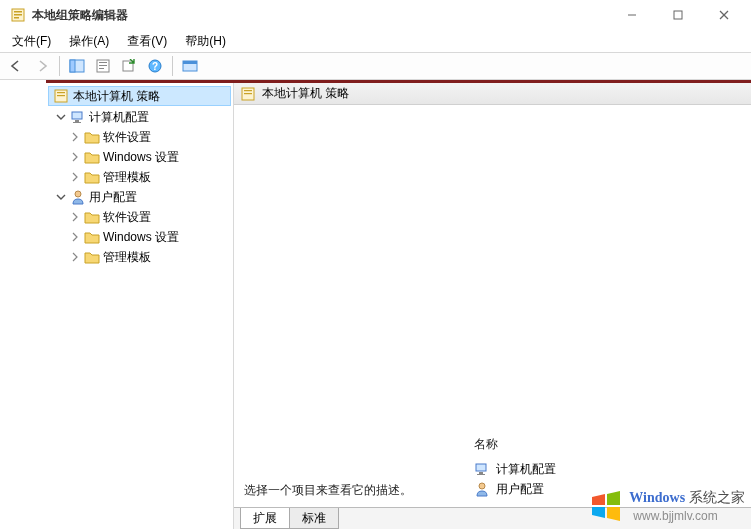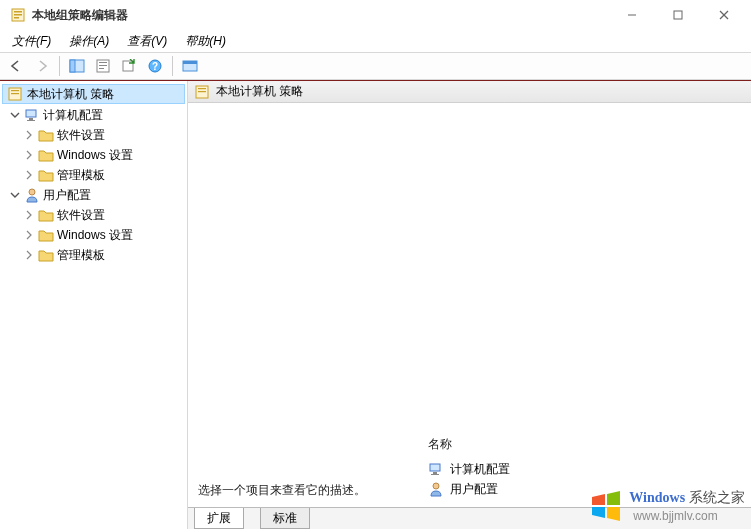--- a/index.html
+++ b/index.html
@@ -5,47 +5,47 @@
 * { box-sizing: border-box; margin: 0; padding: 0; }
 body { font-family: "Microsoft YaHei", "Segoe UI", sans-serif; font-size: 12px; background: #fff; width: 751px; height: 529px; overflow: hidden; position: relative; }
 
 .titlebar { height: 30px; display: flex; align-items: center; padding: 0 4px; background: #fff; font-weight: bold; }
 .titlebar .app-icon { width: 16px; height: 16px; margin: 0 6px; }
 .titlebar .title { flex: 1; font-size: 12px; color: #333; }
 .tb-buttons { display: flex; }
 .tb-btn { width: 46px; height: 30px; display: flex; align-items: center; justify-content: center; color: #666; }
 
 .menubar { height: 22px; display: flex; align-items: center; padding: 0 4px; gap: 2px; }
-.menubar .menu-item { padding: 2px 8px; font-size: 12px; font-style: italic; }
+.menubar .menu-item { padding: 2px 8px; font-size: 12px; }
 
 .toolbar { height: 28px; border-top: 1px solid #d8d8d8; border-bottom: 1px solid #d8d8d8; display: flex; align-items: center; padding: 0 4px; gap: 2px; background: #fdfdfd; }
 .tool-btn { width: 24px; height: 22px; display: flex; align-items: center; justify-content: center; border: 1px solid transparent; }
 .tool-sep { width: 1px; height: 20px; background: #ccc; margin: 0 3px; }
 
-.workspace { display: flex; height: calc(529px - 30px - 22px - 28px); border-top: 1px solid #7f1d1d; }
+.workspace { display: flex; height: calc(529px - 30px - 22px - 28px); border-top: 3px solid #7f1d1d; margin-left: 46px; }
 
 .tree-pane { width: 188px; border-right: 1px solid #d8d8d8; overflow: auto; padding: 2px 0; }
 .tree-root-row { display: flex; align-items: center; height: 20px; padding-left: 4px; gap: 4px; background: #cce8ff; border: 1px solid #99d1ff; margin: 1px 2px; }
 .tree-row { display: flex; align-items: center; height: 20px; gap: 3px; padding-left: 0; }
 .chev { width: 12px; height: 12px; display: inline-flex; align-items: center; justify-content: center; }
 .indent { display: inline-block; height: 1px; }
 .node-icon { width: 16px; height: 16px; flex-shrink: 0; }
 .folder { fill: #f7d774; stroke: #c9a227; }
 .label { font-size: 12px; white-space: nowrap; }
 
 .detail-pane { flex: 1; display: flex; flex-direction: column; }
 .detail-header { height: 22px; background: linear-gradient(#f3f3f3,#e7e7e7); border-bottom: 1px solid #d0d0d0; display: flex; align-items: center; padding: 0 6px; gap: 6px; }
 .detail-header .title { font-size: 12px; }
 .detail-body { flex: 1; display: flex; padding: 8px 10px; gap: 30px; align-items: flex-end; }
 .desc-col { width: 200px; font-size: 12px; color: #222; }
 .list-col { flex: 1; }
 .list-header { font-size: 12px; color: #222; margin-bottom: 6px; }
 .list-row { display: flex; align-items: center; height: 20px; gap: 6px; }
 
-.tabstrip { height: 22px; display: flex; align-items: flex-end; padding-left: 6px; border-top: 1px solid #bbb; background: #f4f4f4; gap: 17px; }
+.tabstrip { height: 22px; display: flex; align-items: flex-end; padding-left: 6px; border-top: 1px solid #bbb; background: #f4f4f4; }
 .tab { border: 1px solid #aaa; border-top: none; padding: 2px 12px 1px; font-size: 12px; background: #fff; margin-right: -1px; position: relative; top: 0; }
 .tab.inactive { background: #ececec; }
 
 .watermark { position: absolute; right: 6px; bottom: 6px; display: flex; align-items: flex-start; gap: 6px; opacity: 0.95; font-size: 14px; }
 .watermark .big { font-family: "Microsoft YaHei"; color: #3366cc; font-weight: 600; }
 .watermark .sub { color: #444; }
 .watermark .url { font-size: 12px; color: #888; margin-left: 4px; }
 
 svg { display: block; }
 </style>

